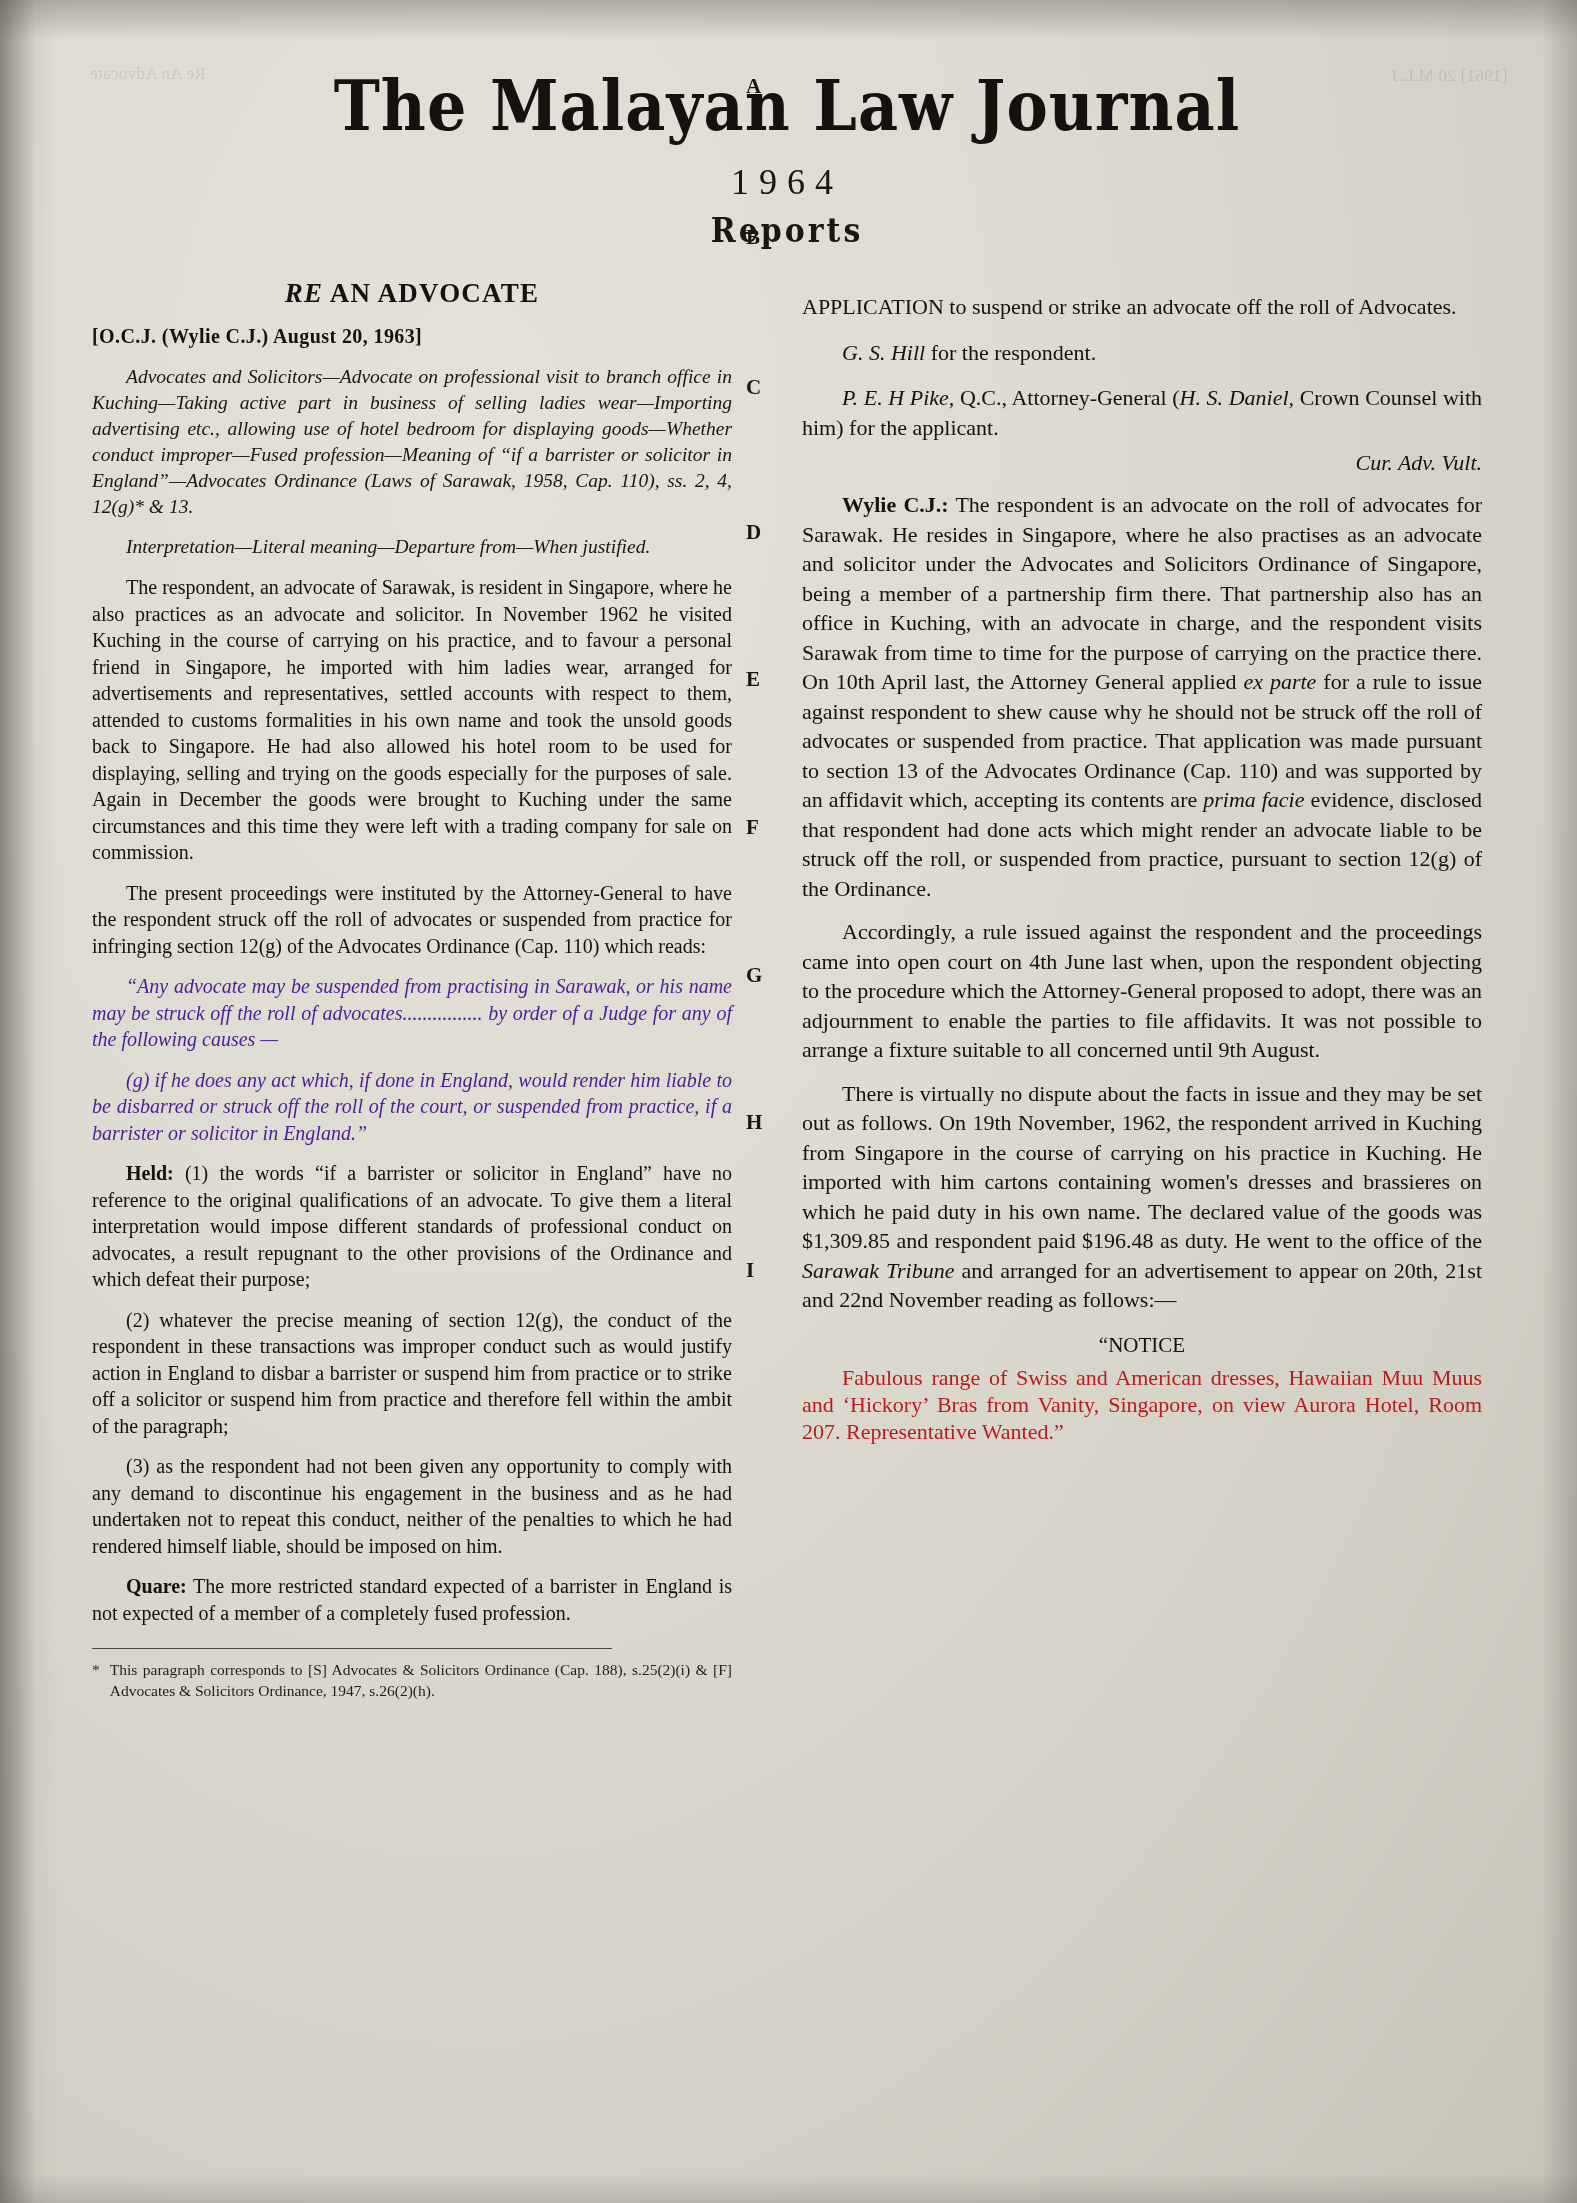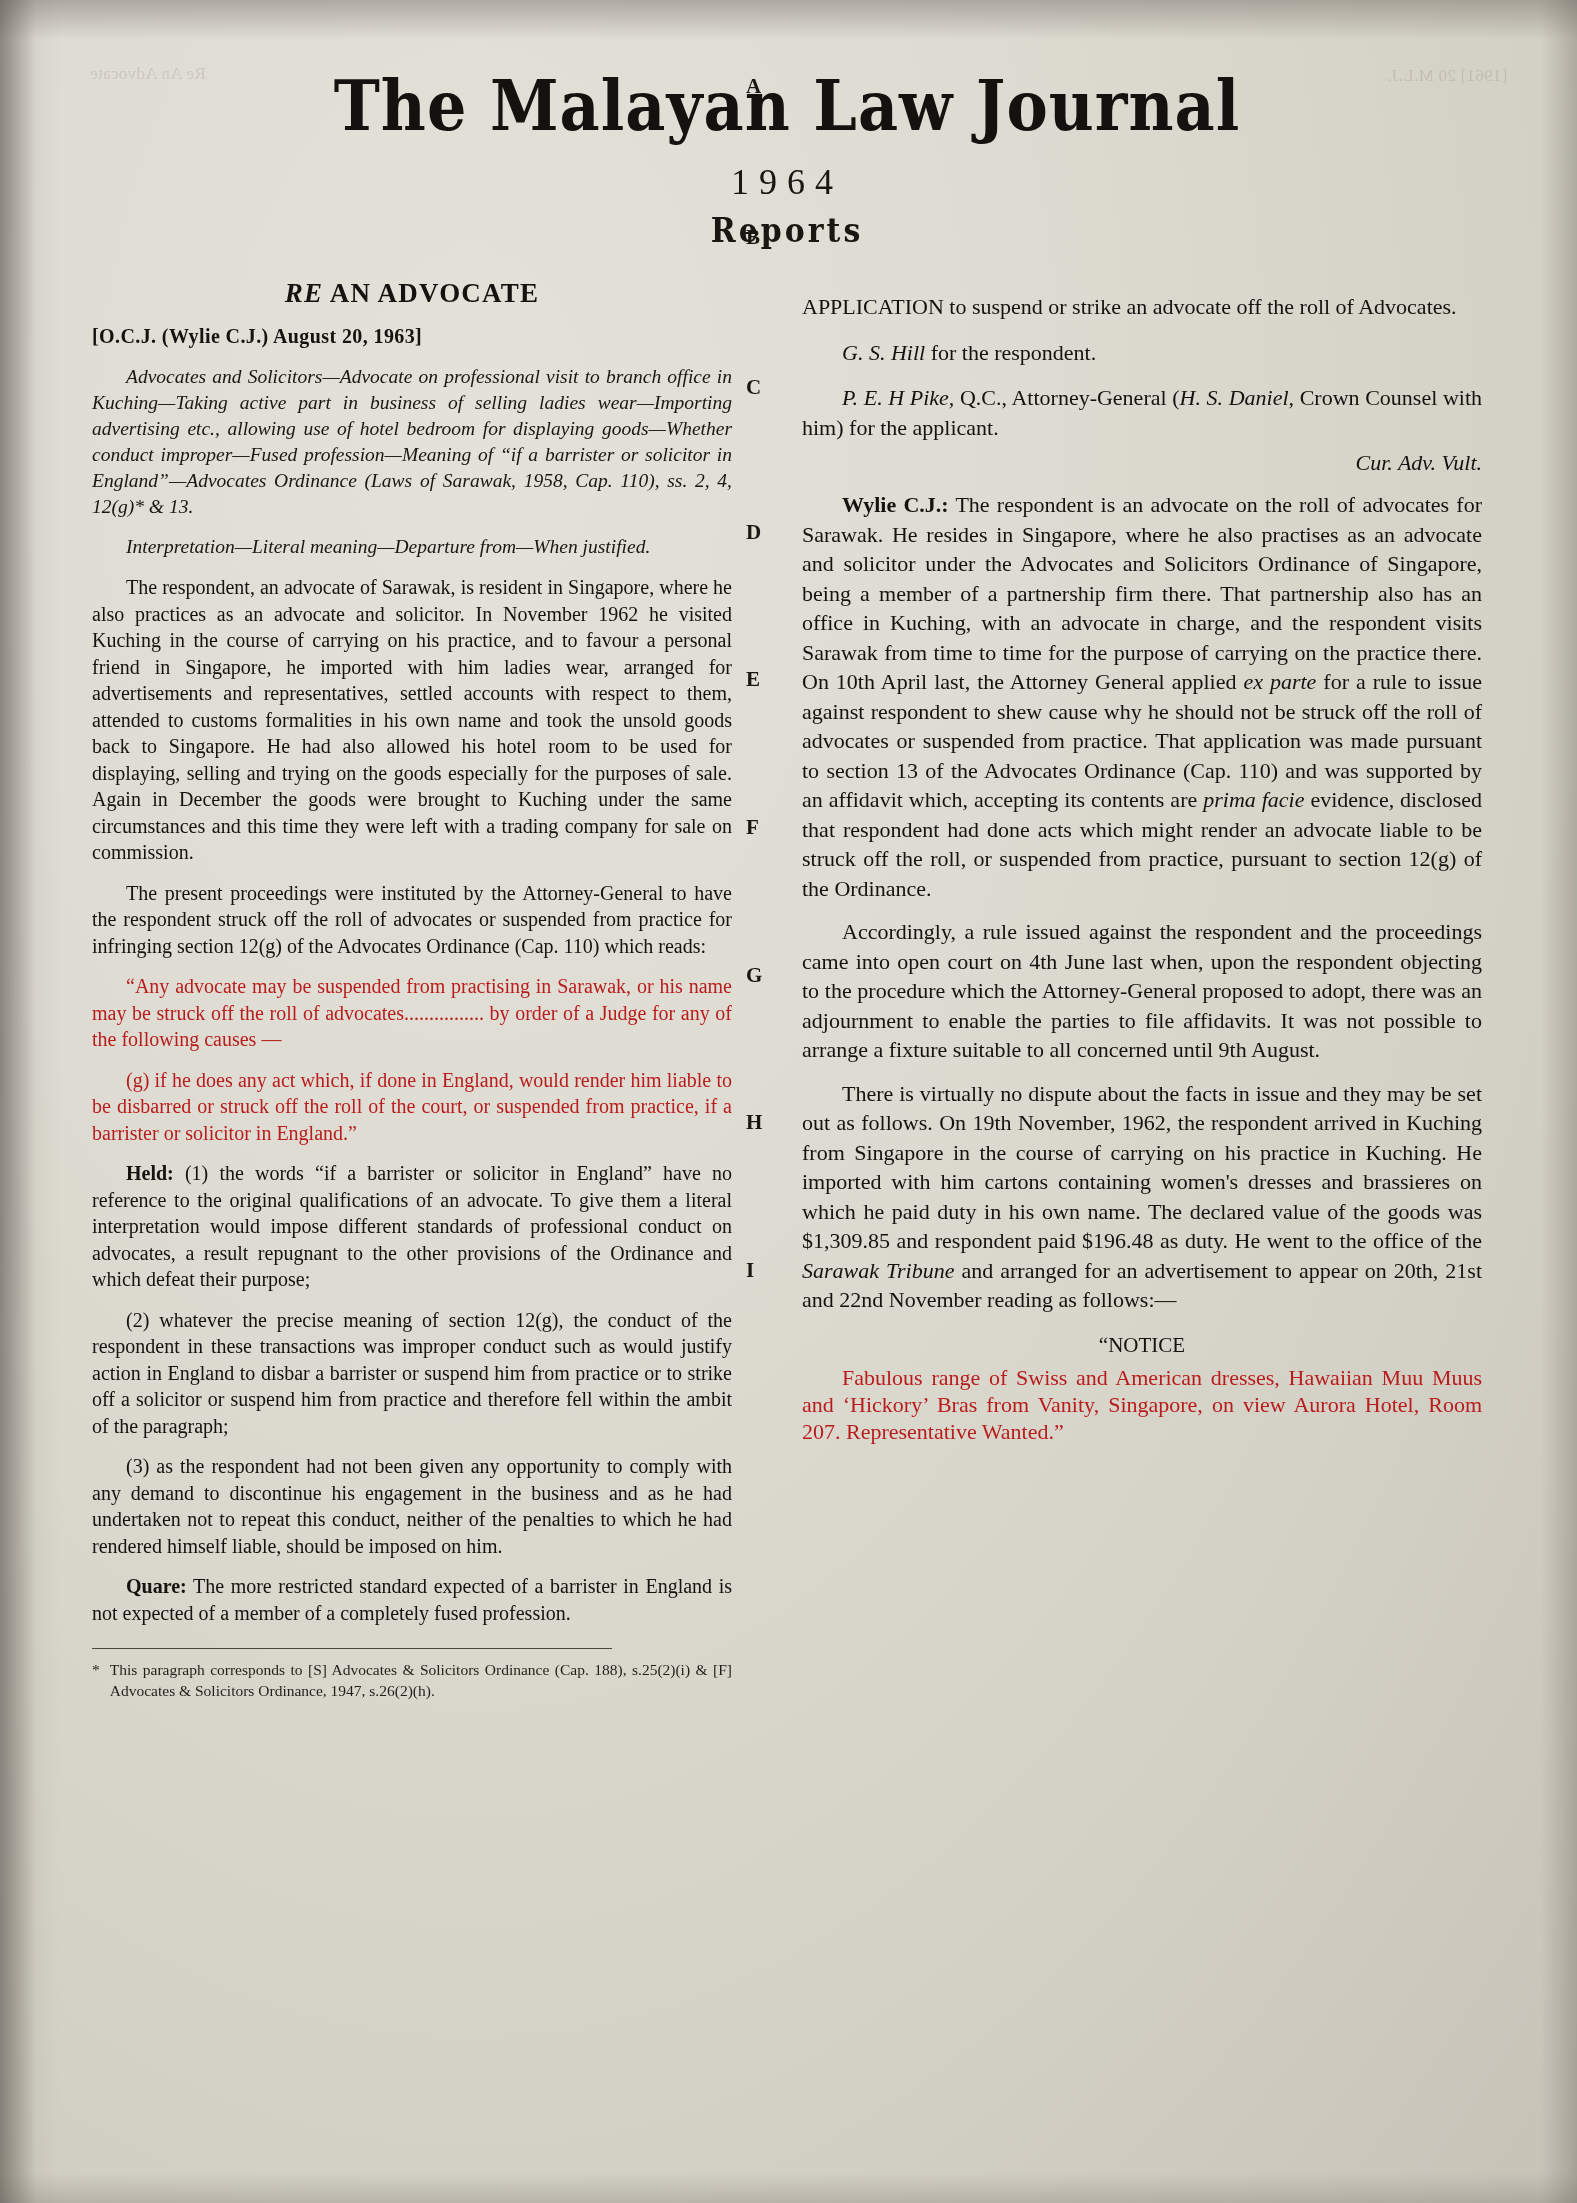--- a/index.html
+++ b/index.html
@@ -171,23 +171,24 @@
     text-align: justify;
     color: #15120f;
     margin: 14px 0 0 0;
     text-indent: 34px;
   }
   p.quote {
     font-family: "Liberation Serif", serif;
     font-size: 20px;
     line-height: 26.5px;
     text-align: justify;
-    color: #b91c1c;
+    color: #4c1d95;
     margin: 14px 0 0 0;
     text-indent: 34px;
+    font-style: italic;
   }
   p.noindent { text-indent: 0; }
 
   .col-right p.body {
     font-size: 22px;
     line-height: 29.5px;
     text-indent: 40px;
   }
   .col-right p.noindent { text-indent: 0; }
 

